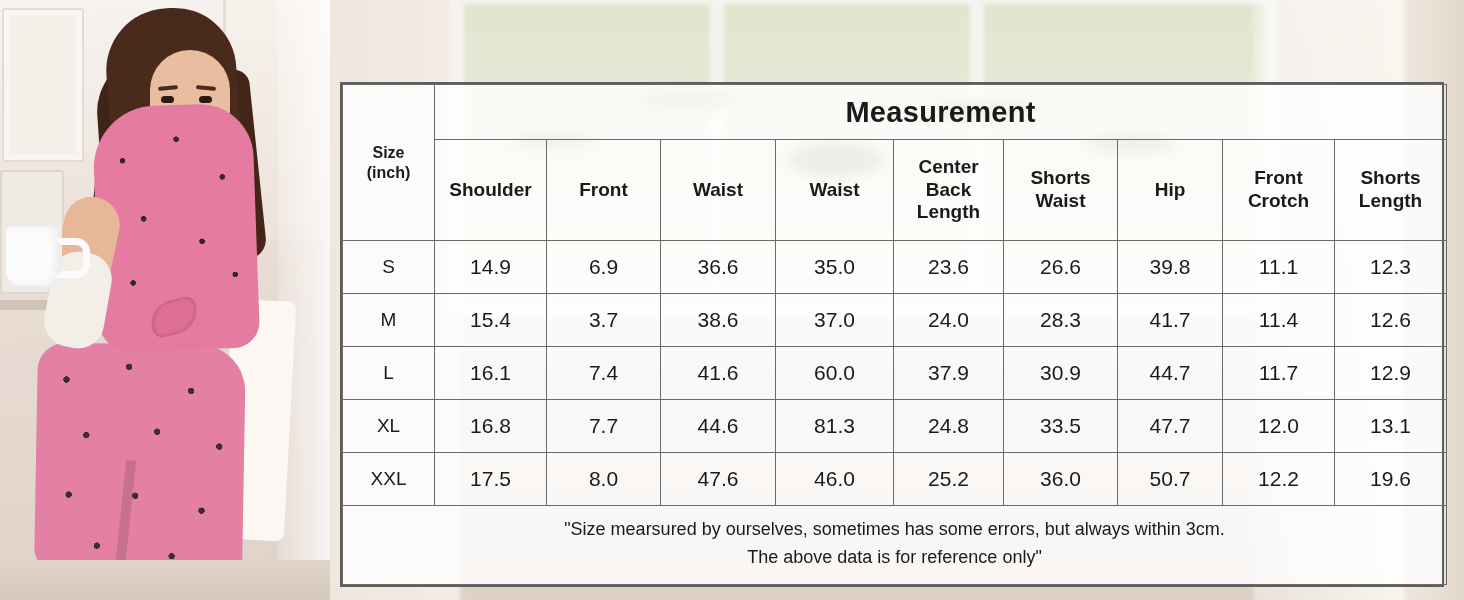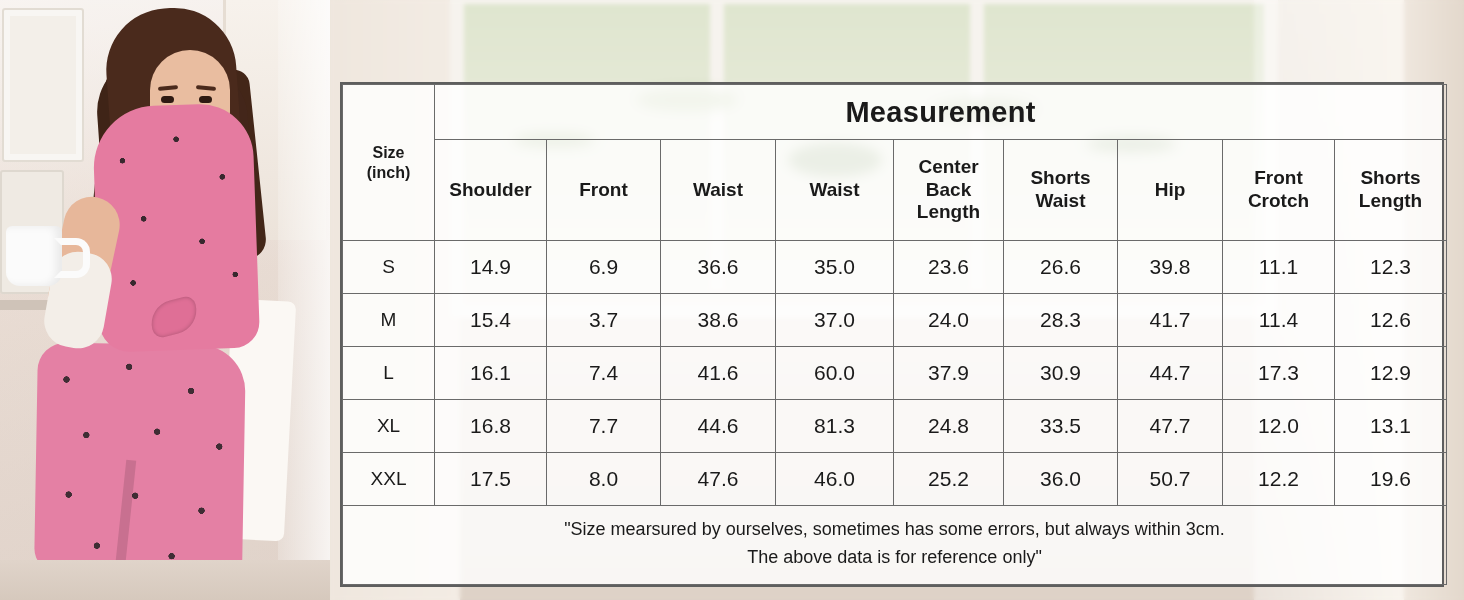--- a/index.html
+++ b/index.html
@@ -415,21 +415,21 @@
         </tr>
         <tr>
           <td class="size-cell">L</td>
           <td class="val-cell">16.1</td>
           <td class="val-cell">7.4</td>
           <td class="val-cell">41.6</td>
           <td class="val-cell">60.0</td>
           <td class="val-cell">37.9</td>
           <td class="val-cell">30.9</td>
           <td class="val-cell">44.7</td>
-          <td class="val-cell">17.3</td>
+          <td class="val-cell">11.7</td>
           <td class="val-cell">12.9</td>
         </tr>
         <tr>
           <td class="size-cell">XL</td>
           <td class="val-cell">16.8</td>
           <td class="val-cell">7.7</td>
           <td class="val-cell">44.6</td>
           <td class="val-cell">81.3</td>
           <td class="val-cell">24.8</td>
           <td class="val-cell">33.5</td>

